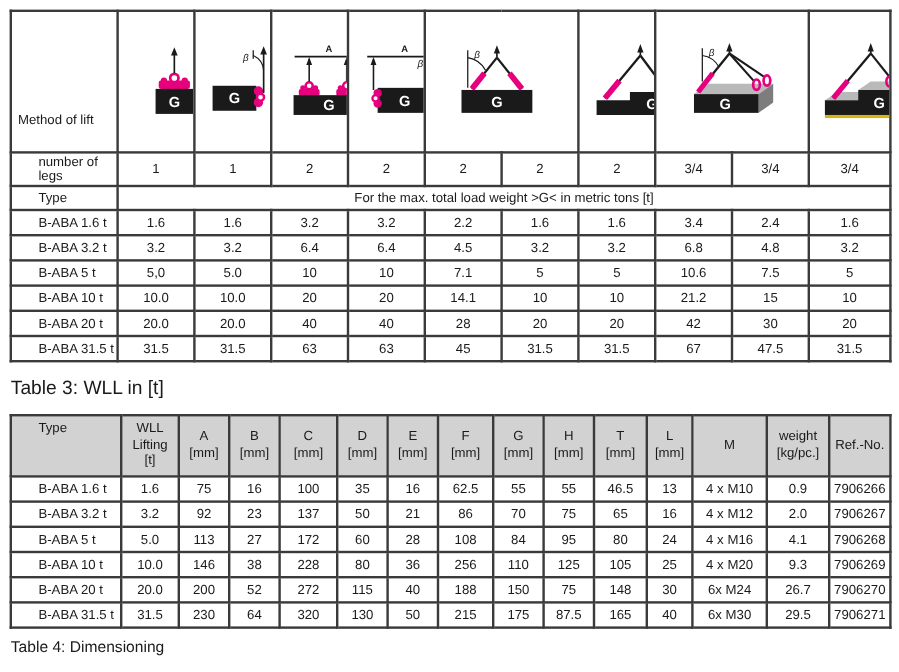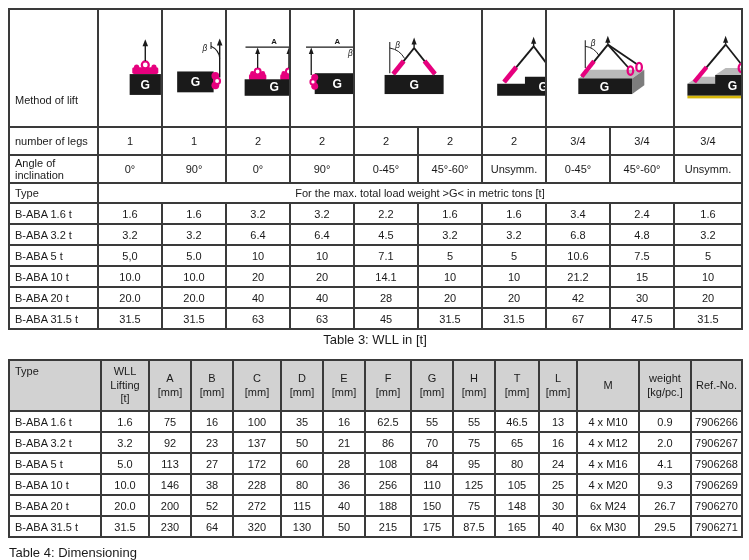--- a/index.html
+++ b/index.html
@@ -1,32 +1,32 @@
 <!DOCTYPE html>
 <html><head>
 <meta charset="utf-8">
 <style>
   html,body{margin:0;padding:0;background:#fff;}
   body{width:749px;height:560px;overflow:hidden;font-family:"Liberation Sans",sans-serif;color:#1a1a1a;}
   .page{padding:8px 8px 0 8px;}
   table{border-collapse:collapse;table-layout:fixed;width:733px;background:#fff;}
   td,th{border:2px solid #3a3a3a;font-size:11px;font-weight:normal;text-align:center;vertical-align:middle;padding:1px 2px;overflow:hidden;}
-  .lbl{text-align:left;padding-left:5px;}
+  .lbl{text-align:left;padding-left:22px;}
   
   #t3 thead th{height:76px;vertical-align:middle;padding:2px;}
   #t3 thead th.mol{vertical-align:bottom;text-align:left;padding:20px 5px;}
   #t3 tbody.data tr{height:21px;}
   #t3 tr.typerow{height:20px;}
   #t3 tbody.meta tr{height:28px;}
   .svgpic{display:block;margin:0 auto;height:66px;}
   .svgpic text{font-family:"Liberation Sans",sans-serif;}
   .gtxt{font-weight:bold;fill:#fff;font-size:14px;}
   .atxt{font-weight:bold;fill:#1a1a1a;font-size:9px;}
   .btxt{fill:#1a1a1a;font-size:9.5px;font-style:italic;}
-  .cap{font-size:13px;margin:2px 0 12px 1px;text-align:center;}
+  .cap{font-size:16px;margin:13px 0 12px 1px;}
   .caprow{width:733px;display:flex;justify-content:space-between;font-size:13px;margin:7px 0 0 1px;align-items:center;}
   
   #t4 thead th{background:#d2d2d2;height:44px;white-space:pre-line;line-height:1.25;}
   #t4 thead th.lbl{vertical-align:top;padding-top:4px;}
   #t4 tbody tr{height:21px;}
 </style>
 </head>
 <body>
 
 <div class="page">
@@ -194,33 +194,20 @@
           <td>1</td>
           <td>1</td>
           <td>2</td>
           <td>2</td>
           <td>2</td>
           <td>2</td>
           <td>2</td>
           <td>3/4</td>
           <td>3/4</td>
           <td>3/4</td>
-        </tr>
-        <tr>
-          <td class="lbl">Angle of inclination</td>
-          <td>0°</td>
-          <td>90°</td>
-          <td>0°</td>
-          <td>90°</td>
-          <td>0-45°</td>
-          <td>45°-60°</td>
-          <td>Unsymm.</td>
-          <td>0-45°</td>
-          <td>45°-60°</td>
-          <td>Unsymm.</td>
         </tr>
       </tbody>
 
     <tbody>
       <tr class="typerow">
         <td class="lbl">Type</td>
         <td colspan="10">For the max. total load weight &gt;G&lt; in metric tons [t]</td>
       </tr>
     </tbody>
 

